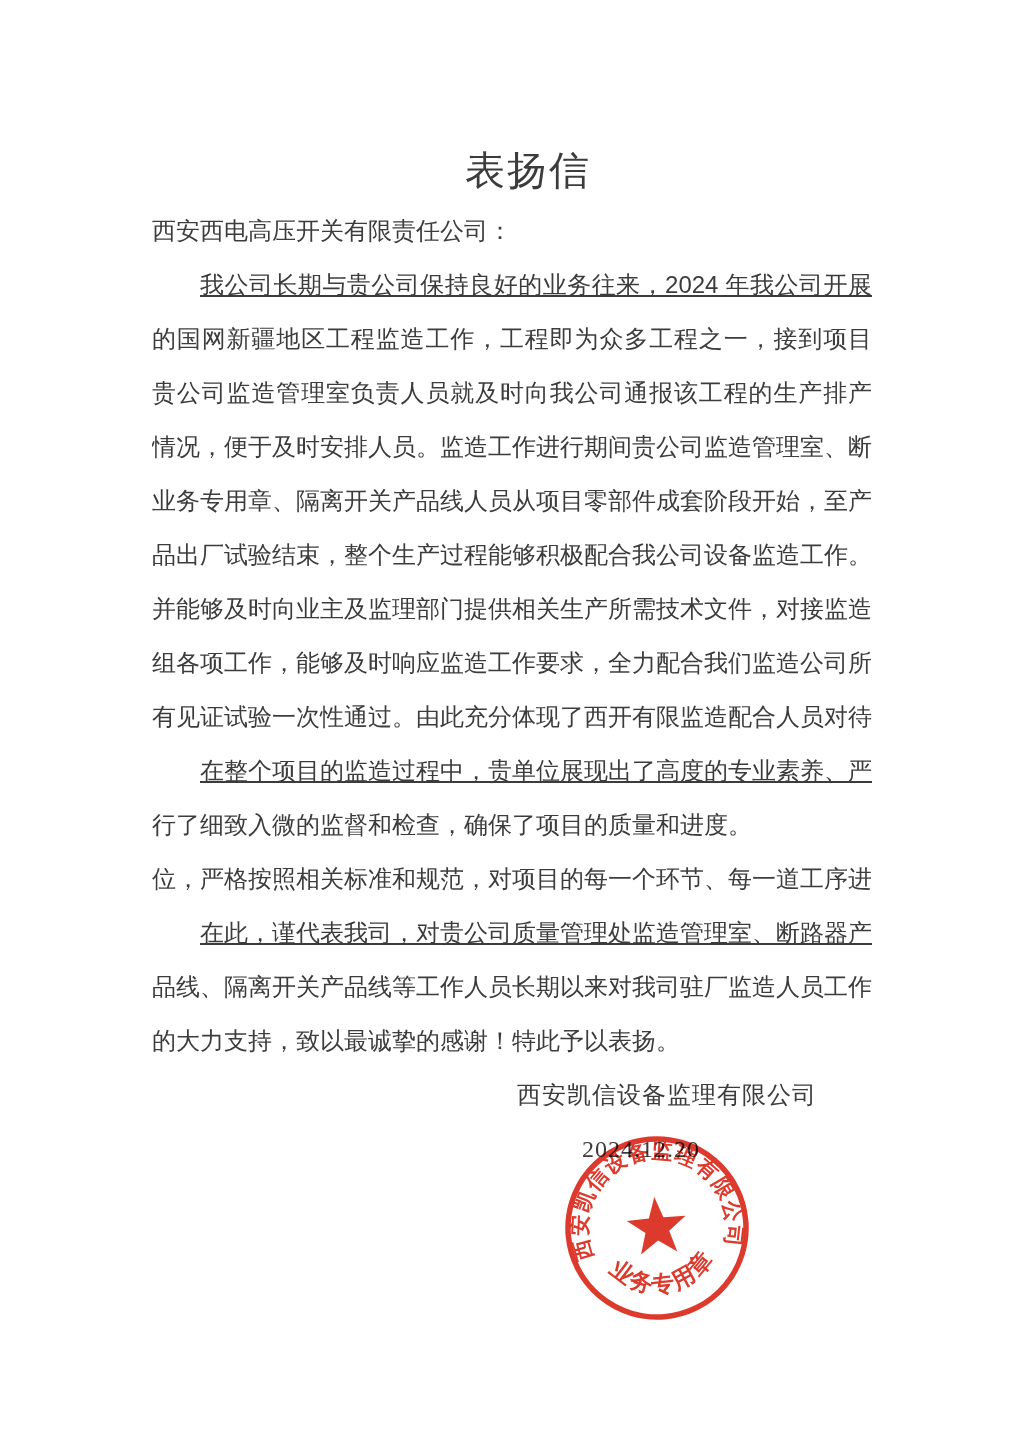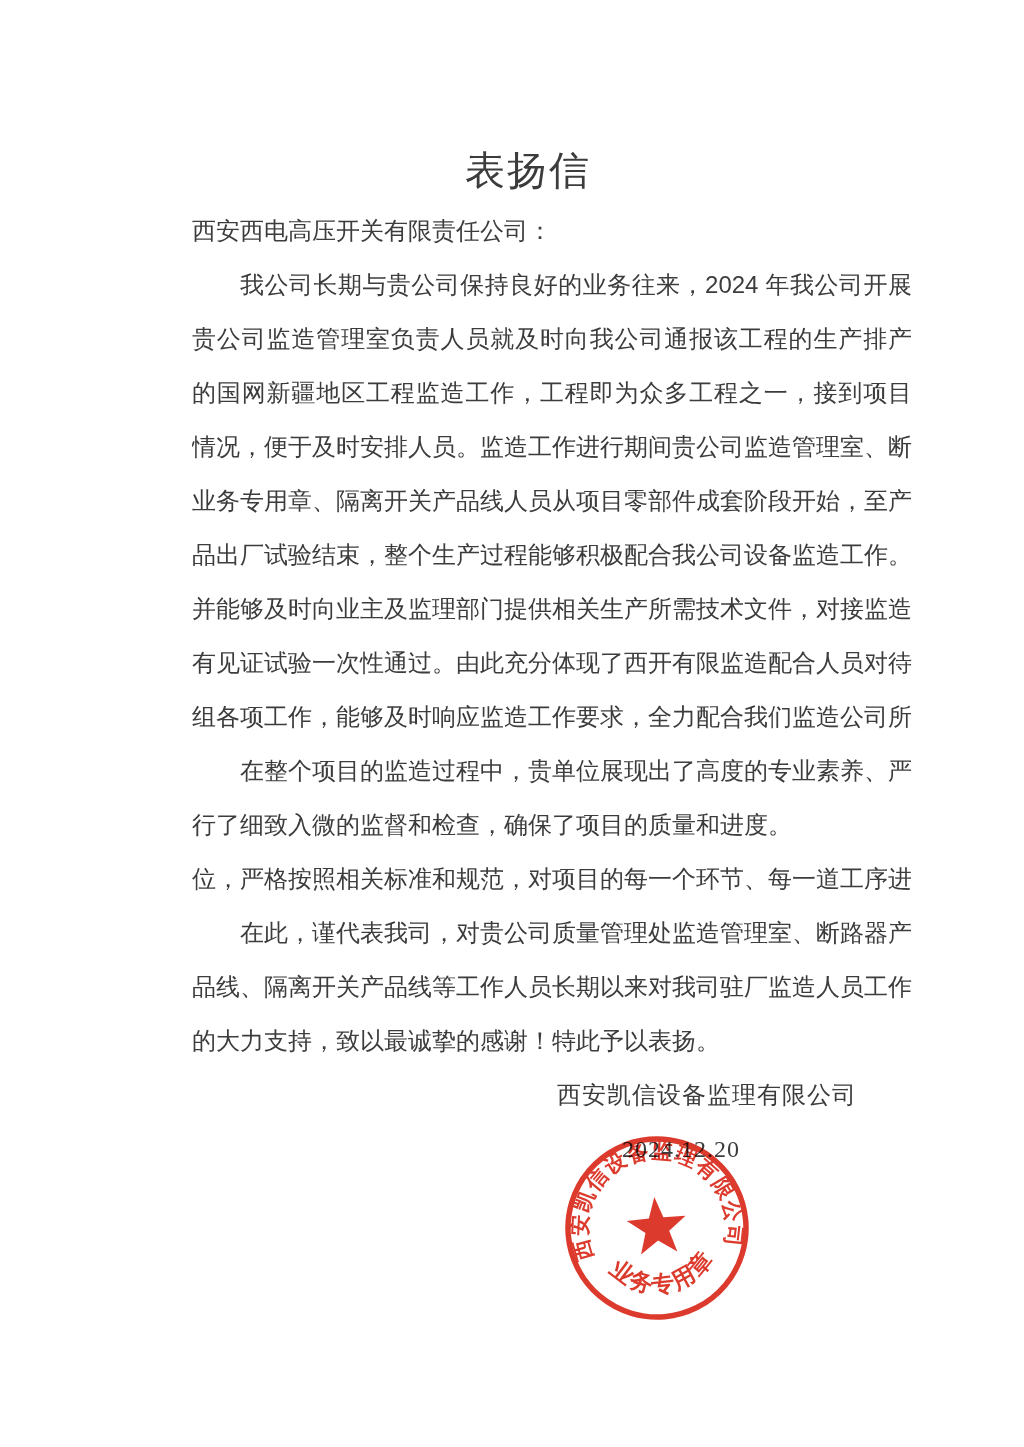--- a/index.html
+++ b/index.html
@@ -20,33 +20,32 @@
     font-weight:500;
     letter-spacing:2px;
     line-height:48px;
     margin:8px;
   }
   .content{
     position:absolute;
     top:204px;left:152px;width:720px;
     font-size:24px;
     line-height:54px;
-    margin-left:40px;
   }
   .salutation{
     text-align:left;
     white-space:nowrap;
   }
   .line{
     text-align:justify;
     text-align-last:justify;
     height:54px;
     overflow:hidden;
   }
-  .line.first{ text-indent:48px; }
+  .line.first{ text-indent:48px;text-decoration:underline; }
   .line.last{ text-align-last:left; }
   .signature{
     text-align:right;
     padding-right:55px;
     letter-spacing:1px;
   }
   .date{
     padding-left:430px;
     letter-spacing:1px;
     font-family:Liberation Serif, serif;
@@ -78,28 +77,28 @@
 
 <div class="page">
 
   <h1 class="title">表扬信</h1>
 
   <div class="content">
     <div class="salutation">西安西电高压开关有限责任公司：</div>
     <div id="paragraphs">
         <div class="para">
           <div class="line first">我公司长期与贵公司保持良好的业务往来，2024 年我公司开展</div>
+          <div class="line">的国网新疆地区工程监造工作，工程即为众多工程之一，接到项目</div>
           <div class="line">贵公司监造管理室负责人员就及时向我公司通报该工程的生产排产</div>
-          <div class="line">的国网新疆地区工程监造工作，工程即为众多工程之一，接到项目</div>
           <div class="line">情况，便于及时安排人员。监造工作进行期间贵公司监造管理室、断</div>
           <div class="line">业务专用章、隔离开关产品线人员从项目零部件成套阶段开始，至产</div>
           <div class="line">品出厂试验结束，整个生产过程能够积极配合我公司设备监造工作。</div>
           <div class="line">并能够及时向业主及监理部门提供相关生产所需技术文件，对接监造</div>
+          <div class="line">组各项工作，能够及时响应监造工作要求，全力配合我们监造公司所</div>
           <div class="line">有见证试验一次性通过。由此充分体现了西开有限监造配合人员对待</div>
-          <div class="line">组各项工作，能够及时响应监造工作要求，全力配合我们监造公司所</div>
         </div>
         <div class="para">
           <div class="line first">在整个项目的监造过程中，贵单位展现出了高度的专业素养、严</div>
           <div class="line last">行了细致入微的监督和检查，确保了项目的质量和进度。</div>
           <div class="line">位，严格按照相关标准和规范，对项目的每一个环节、每一道工序进</div>
         </div>
         <div class="para">
           <div class="line first">在此，谨代表我司，对贵公司质量管理处监造管理室、断路器产</div>
           <div class="line">品线、隔离开关产品线等工作人员长期以来对我司驻厂监造人员工作</div>
           <div class="line last">的大力支持，致以最诚挚的感谢！特此予以表扬。</div>

